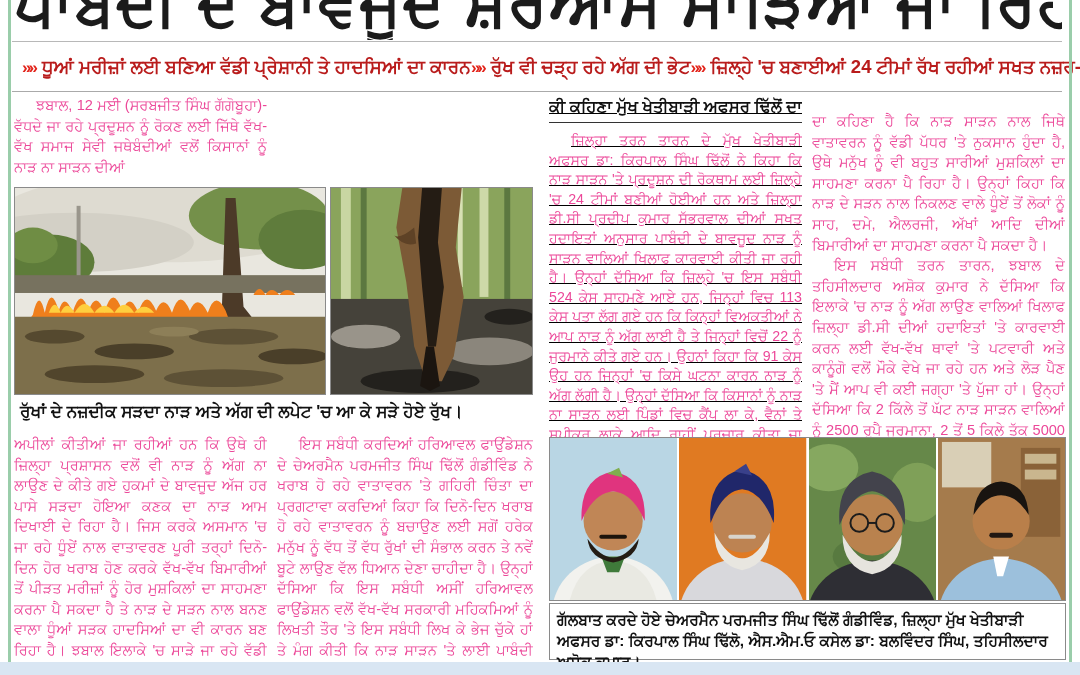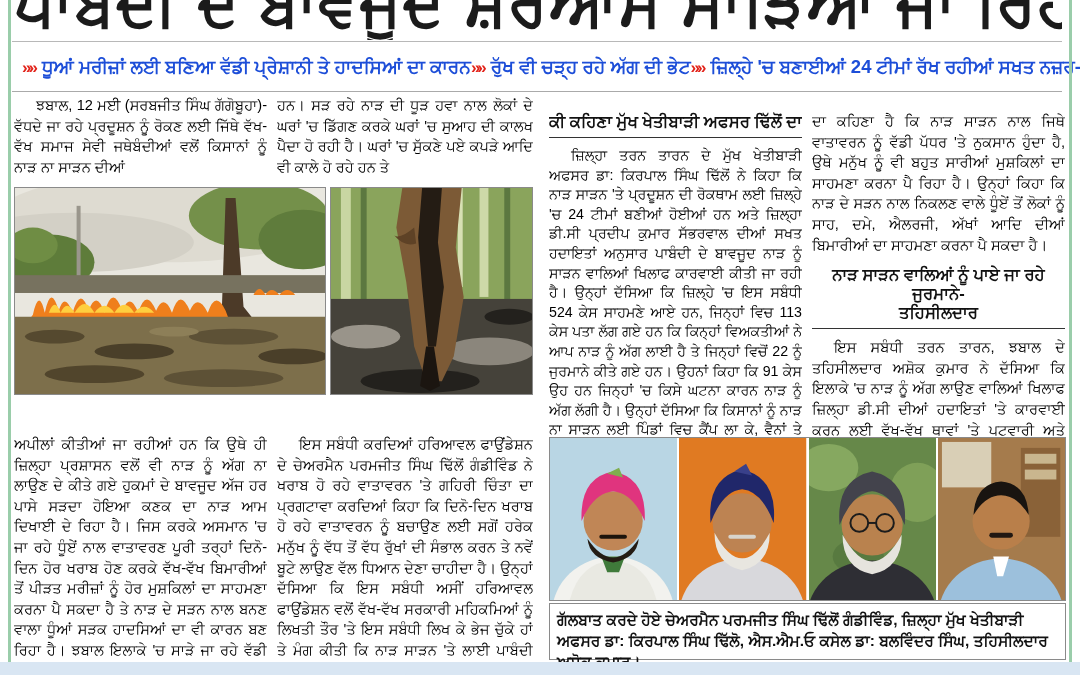--- a/index.html
+++ b/index.html
@@ -18,44 +18,44 @@
                    overflow:hidden; }
   .headline-text { display:block; margin-top:-34px; font-size:64px; font-weight:bold;
                    color:#1b1b1b; white-space:nowrap; letter-spacing:1px; }
   .rule-under-headline { position:absolute; left:12px; top:41px; width:1050px; height:1px; background:#b8b8b8; }
 
   
   .subhead-strip { position:absolute; left:22px; top:46px; width:1040px; height:42px;
                    display:flex; align-items:center; justify-content:space-between; }
   .subhead-item { display:flex; align-items:center; gap:7px; }
   .chevrons { font-size:17px; line-height:1; letter-spacing:-3px; font-weight:bold; }
-  .subhead-label { font-size:18.5px; font-weight:bold; color:#1d4ed8; white-space:nowrap; }
+  .subhead-label { font-size:18.5px; font-weight:bold; color:#b91c1c; white-space:nowrap; }
   .rule-under-strip { position:absolute; left:12px; top:91px; width:1050px; height:1px; background:#aaaaaa; }
 
   
-  .bodytext { font-size:14.6px; line-height:20.6px; color:#000000; text-align:justify; }
+  .bodytext { font-size:14.6px; line-height:20.6px; color:#ec4899; text-align:justify; }
   .indent { text-indent:22px; }
 
   .intro-col1 { position:absolute; left:14px;  top:95px; width:253px; height:90px; overflow:hidden; }
   .intro-col2 { position:absolute; left:277px; top:95px; width:256px; height:90px; overflow:hidden; }
 
   
   .photo-left  { position:absolute; left:14px;  top:187px; width:312px; height:208px;
                  border:1px solid #8a8a8a; }
   .photo-right { position:absolute; left:330px; top:187px; width:203px; height:208px;
                  border:1px solid #8a8a8a; }
   .photo-left svg, .photo-right svg { display:block; width:100%; height:100%; }
   .photo-caption { position:absolute; left:20px; top:402px; width:515px;
                    font-size:17px; font-weight:bold; color:#111; }
 
   .col1-body { position:absolute; left:14px;  top:434px; width:253px; height:226px; overflow:hidden; }
   .col2-body { position:absolute; left:277px; top:434px; width:256px; height:226px; overflow:hidden; }
 
   
-  .col3 { position:absolute; left:549px; top:110px; width:253px; height:342px; overflow:hidden; }
+  .col3 { position:absolute; left:549px; top:95px; width:253px; height:342px; overflow:hidden;text-decoration:underline; }
   .col4 { position:absolute; left:812px; top:111px; width:253px; height:340px; overflow:hidden; }
   .col-heading { font-size:16.5px; font-weight:bold; color:#111; text-align:center;
                  white-space:pre-line; padding:2px 0 6px 0; border-bottom:1.5px solid #333;
                  margin-bottom:8px; }
   .col-heading.mid { margin-top:8px; }
 
   
   .portraits { position:absolute; left:549px; top:437px; width:517px; height:164px;
                display:flex; border:1px solid #8a8a8a; background:#fff; }
   .portrait { flex:1 1 0; border-right:2px solid #fff; overflow:hidden; }
@@ -87,21 +87,20 @@
       <span class="subhead-label">ਰੁੱਖ ਵੀ ਚੜ੍ਹ ਰਹੇ ਅੱਗ ਦੀ ਭੇਟ</span>
     </div>
     <div class="subhead-item">
       <span class="chevrons" style="color:#e2231a">»»</span>
       <span class="subhead-label">ਜ਼ਿਲ੍ਹੇ 'ਚ ਬਣਾਈਆਂ 24 ਟੀਮਾਂ ਰੱਖ ਰਹੀਆਂ ਸਖਤ ਨਜ਼ਰ-ਮੁੱਖ ਖੇਤੀਬਾੜੀ ਅਫਸਰ ਢਿੱਲੋਂ</span>
     </div>
   </div>
   <div class="rule-under-strip"></div>
 
   <div class="intro-col1 bodytext indent">ਝਬਾਲ, 12 ਮਈ (ਸਰਬਜੀਤ ਸਿੰਘ ਗੱਗੋਬੂਹਾ)-ਵੱਧਦੇ ਜਾ ਰਹੇ ਪ੍ਰਦੂਸ਼ਨ ਨੂੰ ਰੋਕਣ ਲਈ ਜਿੱਥੇ ਵੱਖ-ਵੱਖ ਸਮਾਜ ਸੇਵੀ ਜਥੇਬੰਦੀਆਂ ਵਲੋਂ ਕਿਸਾਨਾਂ ਨੂੰ ਨਾੜ ਨਾ ਸਾੜਨ ਦੀਆਂ</div>
-  <div class="intro-col2 bodytext">ਹਨ। ਸੜ ਰਹੇ ਨਾੜ ਦੀ ਧੂੜ ਹਵਾ ਨਾਲ ਲੋਕਾਂ ਦੇ ਘਰਾਂ 'ਚ ਡਿੱਗਣ ਕਰਕੇ ਘਰਾਂ 'ਚ ਸੁਆਹ ਦੀ ਕਾਲਖ ਪੈਦਾ ਹੋ ਰਹੀ ਹੈ। ਘਰਾਂ 'ਚ ਸੁੱਕਣੇ ਪਏ ਕਪੜੇ ਆਦਿ ਵੀ ਕਾਲੇ ਹੋ ਰਹੇ ਹਨ ਤੇ</div>
 
   <div class="photo-left">
     <svg viewBox="0 0 312 208" preserveAspectRatio="none">
       <rect x="0" y="0" width="312" height="208" fill="#e9e7df"></rect>
       <ellipse cx="150" cy="30" rx="170" ry="45" fill="#dedbd1"></ellipse>
       <ellipse cx="60" cy="55" rx="120" ry="30" fill="#d3d0c6"></ellipse>
       <ellipse cx="35" cy="75" rx="45" ry="28" fill="#5e7c3a"></ellipse>
       <ellipse cx="18" cy="58" rx="25" ry="18" fill="#6f8d44"></ellipse>
       <rect x="62" y="18" width="4" height="80" fill="#9a968c"></rect>
       <ellipse cx="245" cy="28" rx="70" ry="34" fill="#74904a"></ellipse>
@@ -135,36 +134,35 @@
       <ellipse cx="160" cy="165" rx="45" ry="14" fill="#8b867c"></ellipse>
       <ellipse cx="90" cy="195" rx="60" ry="12" fill="#23211d"></ellipse>
       <ellipse cx="180" cy="130" rx="25" ry="8" fill="#23211d"></ellipse>
       <path d="M72,0 L132,0 L126,60 L134,110 L124,170 L112,195 L96,195 L84,160 L76,95 L66,40 Z" fill="#7c5a36"></path>
       <path d="M92,0 L112,0 L108,55 L114,100 L106,160 L98,160 L92,100 L88,50 Z" fill="#241c14"></path>
       <path d="M96,160 L104,160 L110,200 L100,205 L90,200 Z" fill="#1b1510"></path>
       <path d="M84,40 Q70,52 64,48 Q74,60 86,56 Z" fill="#5e4226"></path>
     </svg>
   </div>
 
+  <div class="photo-caption">ਰੁੱਖਾਂ ਦੇ ਨਜ਼ਦੀਕ ਸੜਦਾ ਨਾੜ ਅਤੇ ਅੱਗ ਦੀ ਲਪੇਟ 'ਚ ਆ ਕੇ ਸੜੇ ਹੋਏ ਰੁੱਖ।</div>
 
   <div class="col1-body bodytext">ਅਪੀਲਾਂ ਕੀਤੀਆਂ ਜਾ ਰਹੀਆਂ ਹਨ ਕਿ ਉਥੇ ਹੀ ਜ਼ਿਲ੍ਹਾ ਪ੍ਰਸ਼ਾਸਨ ਵਲੋਂ ਵੀ ਨਾੜ ਨੂੰ ਅੱਗ ਨਾ ਲਾਉਣ ਦੇ ਕੀਤੇ ਗਏ ਹੁਕਮਾਂ ਦੇ ਬਾਵਜੂਦ ਅੱਜ ਹਰ ਪਾਸੇ ਸੜਦਾ ਹੋਇਆ ਕਣਕ ਦਾ ਨਾੜ ਆਮ ਦਿਖਾਈ ਦੇ ਰਿਹਾ ਹੈ। ਜਿਸ ਕਰਕੇ ਅਸਮਾਨ 'ਚ ਜਾ ਰਹੇ ਧੂੰਏਂ ਨਾਲ ਵਾਤਾਵਰਣ ਪੂਰੀ ਤਰ੍ਹਾਂ ਦਿਨੋ-ਦਿਨ ਹੋਰ ਖਰਾਬ ਹੋਣ ਕਰਕੇ ਵੱਖ-ਵੱਖ ਬਿਮਾਰੀਆਂ ਤੋਂ ਪੀੜਤ ਮਰੀਜ਼ਾਂ ਨੂੰ ਹੋਰ ਮੁਸ਼ਕਿਲਾਂ ਦਾ ਸਾਹਮਣਾ ਕਰਨਾ ਪੈ ਸਕਦਾ ਹੈ ਤੇ ਨਾੜ ਦੇ ਸੜਨ ਨਾਲ ਬਨਣ ਵਾਲਾ ਧੂੰਆਂ ਸੜਕ ਹਾਦਸਿਆਂ ਦਾ ਵੀ ਕਾਰਨ ਬਣ ਰਿਹਾ ਹੈ। ਝਬਾਲ ਇਲਾਕੇ 'ਚ ਸਾੜੇ ਜਾ ਰਹੇ ਵੱਡੀ ਪੱਧਰ 'ਤੇ ਨਾੜ ਦੇ ਨਾਲ ਜਿੱਥੇ ਧਰਤੀ ਹੇਠਲੇ ਜੀਵ ਜੰਤੂ ਅੱਗ ਨਾਲ ਸੜਨ ਕਰਕੇ ਧਰਤੀ ਦੀ ਉਪਜਾਊ ਸ਼ਕਤੀ ਦੀ ਤਾਕਤ ਘੱਟ ਰਹੀ ਹੈ ਉਥੇ ਹੀ ਰੁੱਖ ਵੀ ਅੱਗ ਦੇ ਭੇਟ ਚੜ੍ਹਦੇ ਜਾ ਰਹੇ ਹਨ। ਅੱਗ ਦੀ ਲਪੇਟ 'ਚ ਆਉਣ ਨਾਲ ਕਈ ਪੁਰਾਣੇ ਰੁੱਖ ਸੜ ਚੁੱਕੇ</div>
   <div class="col2-body">
     <div class="bodytext indent">ਇਸ ਸਬੰਧੀ ਕਰਦਿਆਂ ਹਰਿਆਵਲ ਫਾਉਂਡੇਸ਼ਨ ਦੇ ਚੇਅਰਮੈਨ ਪਰਮਜੀਤ ਸਿੰਘ ਢਿੱਲੋਂ ਗੰਡੀਵਿੰਡ ਨੇ ਖਰਾਬ ਹੋ ਰਹੇ ਵਾਤਾਵਰਨ 'ਤੇ ਗਹਿਰੀ ਚਿੰਤਾ ਦਾ ਪ੍ਰਗਟਾਵਾ ਕਰਦਿਆਂ ਕਿਹਾ ਕਿ ਦਿਨੋ-ਦਿਨ ਖਰਾਬ ਹੋ ਰਹੇ ਵਾਤਾਵਰਨ ਨੂੰ ਬਚਾਉਣ ਲਈ ਸਗੋਂ ਹਰੇਕ ਮਨੁੱਖ ਨੂੰ ਵੱਧ ਤੋਂ ਵੱਧ ਰੁੱਖਾਂ ਦੀ ਸੰਭਾਲ ਕਰਨ ਤੇ ਨਵੇਂ ਬੂਟੇ ਲਾਉਣ ਵੱਲ ਧਿਆਨ ਦੇਣਾ ਚਾਹੀਦਾ ਹੈ। ਉਨ੍ਹਾਂ ਦੱਸਿਆ ਕਿ ਇਸ ਸਬੰਧੀ ਅਸੀਂ ਹਰਿਆਵਲ ਫਾਉਂਡੇਸ਼ਨ ਵਲੋਂ ਵੱਖ-ਵੱਖ ਸਰਕਾਰੀ ਮਹਿਕਮਿਆਂ ਨੂੰ ਲਿਖਤੀ ਤੌਰ 'ਤੇ ਇਸ ਸਬੰਧੀ ਲਿਖ ਕੇ ਭੇਜ ਚੁੱਕੇ ਹਾਂ ਤੇ ਮੰਗ ਕੀਤੀ ਕਿ ਨਾੜ ਸਾੜਨ 'ਤੇ ਲਾਈ ਪਾਬੰਦੀ ਤਹਿਤ ਨਾੜ ਸਾੜਨ ਵਾਲਿਆਂ ਖਿਲਾਫ ਕਾਰਵਾਈ ਕੀਤੀ ਜਾਵੇ ਤਾਂ ਜੋ ਹੋ ਰਹੇ ਨੁਕਸਾਨ ਨੂੰ ਰੋਕਿਆ ਜਾ ਸਕੇ।</div>
   </div>
 
   <div class="col3">
     <div class="col-heading">ਕੀ ਕਹਿਣਾ ਮੁੱਖ ਖੇਤੀਬਾੜੀ ਅਫਸਰ ਢਿੱਲੋਂ ਦਾ</div>
     <div class="bodytext indent" style="font-size:14.2px; line-height:19.6px;">ਜ਼ਿਲ੍ਹਾ ਤਰਨ ਤਾਰਨ ਦੇ ਮੁੱਖ ਖੇਤੀਬਾੜੀ ਅਫਸਰ ਡਾ: ਕਿਰਪਾਲ ਸਿੰਘ ਢਿੱਲੋਂ ਨੇ ਕਿਹਾ ਕਿ ਨਾੜ ਸਾੜਨ 'ਤੇ ਪ੍ਰਦੂਸ਼ਨ ਦੀ ਰੋਕਥਾਮ ਲਈ ਜ਼ਿਲ੍ਹੇ 'ਚ 24 ਟੀਮਾਂ ਬਣੀਆਂ ਹੋਈਆਂ ਹਨ ਅਤੇ ਜ਼ਿਲ੍ਹਾ ਡੀ.ਸੀ ਪ੍ਰਦੀਪ ਕੁਮਾਰ ਸੱਭਰਵਾਲ ਦੀਆਂ ਸਖਤ ਹਦਾਇਤਾਂ ਅਨੁਸਾਰ ਪਾਬੰਦੀ ਦੇ ਬਾਵਜੂਦ ਨਾੜ ਨੂੰ ਸਾੜਨ ਵਾਲਿਆਂ ਖਿਲਾਫ ਕਾਰਵਾਈ ਕੀਤੀ ਜਾ ਰਹੀ ਹੈ। ਉਨ੍ਹਾਂ ਦੱਸਿਆ ਕਿ ਜ਼ਿਲ੍ਹੇ 'ਚ ਇਸ ਸਬੰਧੀ 524 ਕੇਸ ਸਾਹਮਣੇ ਆਏ ਹਨ, ਜਿਨ੍ਹਾਂ ਵਿਚ 113 ਕੇਸ ਪਤਾ ਲੱਗ ਗਏ ਹਨ ਕਿ ਕਿਨ੍ਹਾਂ ਵਿਅਕਤੀਆਂ ਨੇ ਆਪ ਨਾੜ ਨੂੰ ਅੱਗ ਲਾਈ ਹੈ ਤੇ ਜਿਨ੍ਹਾਂ ਵਿਚੋਂ 22 ਨੂੰ ਜੁਰਮਾਨੇ ਕੀਤੇ ਗਏ ਹਨ। ਉਹਨਾਂ ਕਿਹਾ ਕਿ 91 ਕੇਸ ਉਹ ਹਨ ਜਿਨ੍ਹਾਂ 'ਚ ਕਿਸੇ ਘਟਨਾ ਕਾਰਨ ਨਾੜ ਨੂੰ ਅੱਗ ਲੱਗੀ ਹੈ। ਉਨ੍ਹਾਂ ਦੱਸਿਆ ਕਿ ਕਿਸਾਨਾਂ ਨੂੰ ਨਾੜ ਨਾ ਸਾੜਨ ਲਈ ਪਿੰਡਾਂ ਵਿਚ ਕੈਂਪ ਲਾ ਕੇ, ਵੈਨਾਂ ਤੇ ਸਪੀਕਰ ਲਾਕੇ ਆਦਿ ਰਾਹੀਂ ਪ੍ਰਚਾਰ ਕੀਤਾ ਜਾ ਰਿਹਾ ਹੈ।</div>
 
   </div>
 
   <div class="col4">
     <div class="bodytext">ਦਾ ਕਹਿਣਾ ਹੈ ਕਿ ਨਾੜ ਸਾੜਨ ਨਾਲ ਜਿਥੇ ਵਾਤਾਵਰਨ ਨੂੰ ਵੱਡੀ ਪੱਧਰ 'ਤੇ ਨੁਕਸਾਨ ਹੁੰਦਾ ਹੈ, ਉਥੇ ਮਨੁੱਖ ਨੂੰ ਵੀ ਬਹੁਤ ਸਾਰੀਆਂ ਮੁਸ਼ਕਿਲਾਂ ਦਾ ਸਾਹਮਣਾ ਕਰਨਾ ਪੈ ਰਿਹਾ ਹੈ। ਉਨ੍ਹਾਂ ਕਿਹਾ ਕਿ ਨਾੜ ਦੇ ਸੜਨ ਨਾਲ ਨਿਕਲਣ ਵਾਲੇ ਧੂੰਏਂ ਤੋਂ ਲੋਕਾਂ ਨੂੰ ਸਾਹ, ਦਮੇ, ਐਲਰਜੀ, ਅੱਖਾਂ ਆਦਿ ਦੀਆਂ ਬਿਮਾਰੀਆਂ ਦਾ ਸਾਹਮਣਾ ਕਰਨਾ ਪੈ ਸਕਦਾ ਹੈ।</div>
-    <div class="col-heading mid">ਨਾੜ ਸਾੜਨ ਵਾਲਿਆਂ ਨੂੰ ਪਾਏ ਜਾ ਰਹੇ ਜੁਰਮਾਨੇ-
-ਤਹਿਸੀਲਦਾਰ</div>
     <div class="bodytext indent">ਇਸ ਸਬੰਧੀ ਤਰਨ ਤਾਰਨ, ਝਬਾਲ ਦੇ ਤਹਿਸੀਲਦਾਰ ਅਸ਼ੋਕ ਕੁਮਾਰ ਨੇ ਦੱਸਿਆ ਕਿ ਇਲਾਕੇ 'ਚ ਨਾੜ ਨੂੰ ਅੱਗ ਲਾਉਣ ਵਾਲਿਆਂ ਖਿਲਾਫ ਜ਼ਿਲ੍ਹਾ ਡੀ.ਸੀ ਦੀਆਂ ਹਦਾਇਤਾਂ 'ਤੇ ਕਾਰਵਾਈ ਕਰਨ ਲਈ ਵੱਖ-ਵੱਖ ਥਾਵਾਂ 'ਤੇ ਪਟਵਾਰੀ ਅਤੇ ਕਾਨੂੰਗੋ ਵਲੋਂ ਮੌਕੇ ਵੇਖੇ ਜਾ ਰਹੇ ਹਨ ਅਤੇ ਲੋੜ ਪੈਣ 'ਤੇ ਮੈਂ ਆਪ ਵੀ ਕਈ ਜਗ੍ਹਾ 'ਤੇ ਪੁੱਜਾ ਹਾਂ। ਉਨ੍ਹਾਂ ਦੱਸਿਆ ਕਿ 2 ਕਿੱਲੇ ਤੋਂ ਘੱਟ ਨਾੜ ਸਾੜਨ ਵਾਲਿਆਂ ਨੂੰ 2500 ਰੁਪੈ ਜੁਰਮਾਨਾ, 2 ਤੋਂ 5 ਕਿਲੇ ਤੱਕ 5000 ਰੁਪਏ ਜੁਰਮਾਨਾ ਅਤੇ ਇਸ ਤੋਂ ਉਪਰ 15000 ਰੁਪੈ ਜੁਰਮਾਨਾ ਕੀਤਾ ਜਾਵੇਗਾ।</div>
   </div>
 
   <div class="portraits">
     <div class="portrait">
       <svg viewBox="0 0 129 164" preserveAspectRatio="none">
         <rect width="129" height="164" fill="#b9d6e4"></rect>
         <ellipse cx="64" cy="178" rx="62" ry="58" fill="#f2f2ee"></ellipse>
         <path d="M20,164 Q30,126 64,124 Q98,126 108,164 Z" fill="#e9e9e2"></path>
         <path d="M52,120 L76,120 L70,136 L58,136 Z" fill="#3f7a3a"></path>

